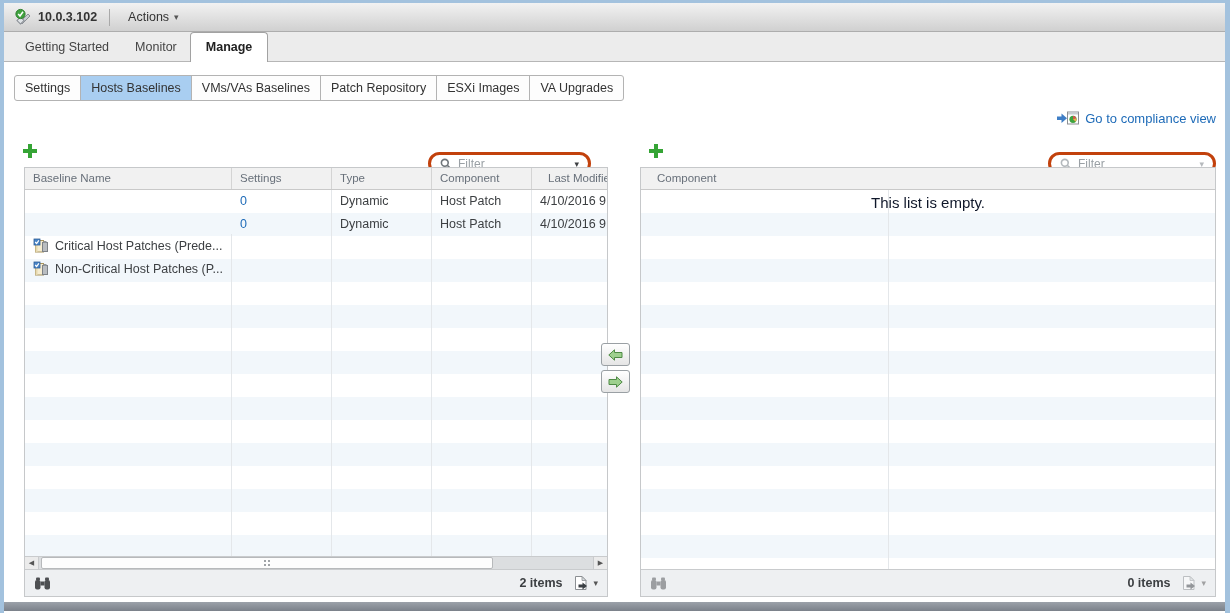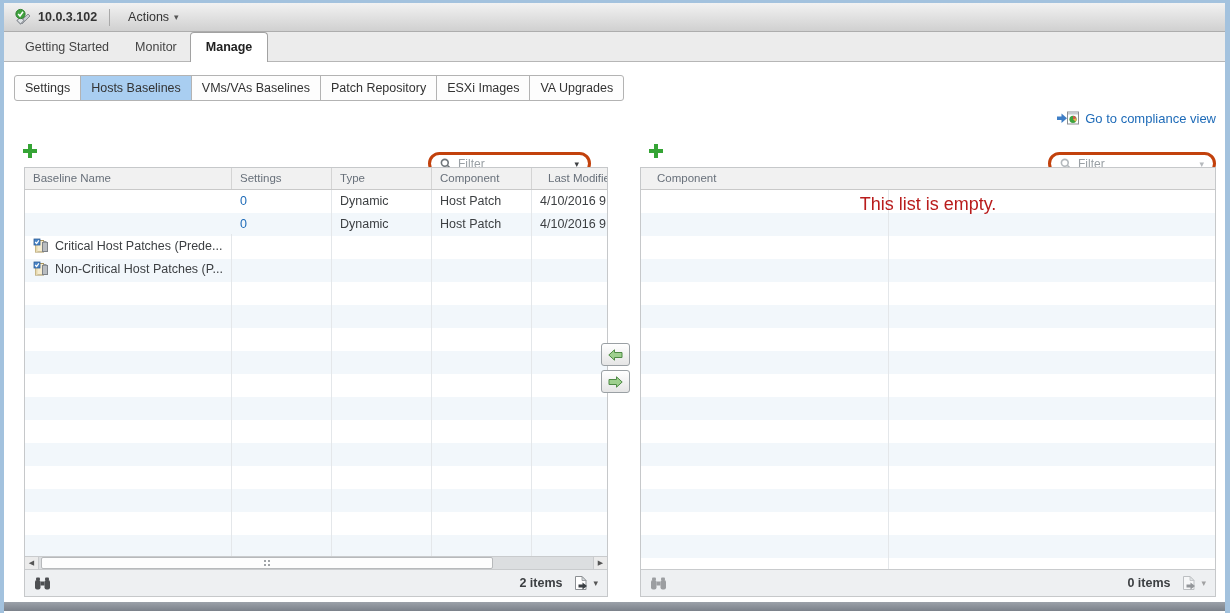--- a/index.html
+++ b/index.html
@@ -71,21 +71,21 @@
   .gbody-left  { height:366px; }
   .gbody-right { height:379px; }
   .grow { display:flex; height:23px; }
   .gbody .grow:nth-child(even) { background:#f2f7fb; }
   .gcell { border-right:1px solid #e4e7ea; line-height:22px; padding-left:8px;
            font-size:12.5px; color:#3c3f42; white-space:nowrap; overflow:hidden; height:23px; }
   .gcell.last { border-right:none; flex:1; }
   .name-cell { display:flex; align-items:center; gap:6px; line-height:normal;margin-top:44px; }
   .gcell.link { color:#1e6bb8; }
   .empty-msg { position:absolute; left:0; right:0; top:26px; text-align:center;
-               font-size:18px; color:#b91c1c; }
+               font-size:15px; color:#0f172a; }
 
   
   .hscroll { position:relative; height:13px; background:#dcdee0; border-top:1px solid #c9cbcd; }
   .sb-arrow { position:absolute; top:0; width:14px; height:12px; background:#ebebeb;
               display:flex; align-items:center; justify-content:center; font-size:7px; color:#555; }
   .sb-arrow.left  { left:0; border-right:1px solid #c9cbcd; }
   .sb-arrow.right { right:0; border-left:1px solid #c9cbcd; }
   .sb-thumb { position:absolute; left:16px; top:0; width:452px; height:12px; background:#fdfdfd;
               border:1px solid #b7b9bb; border-radius:2px; display:flex; align-items:center;
               justify-content:center; }

